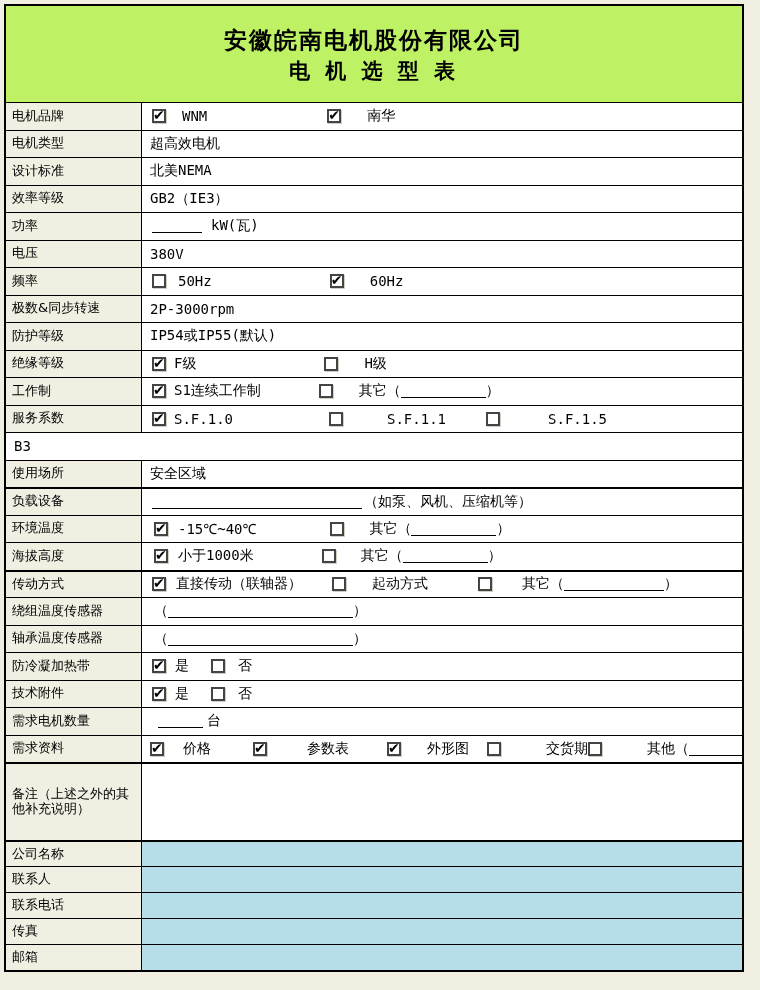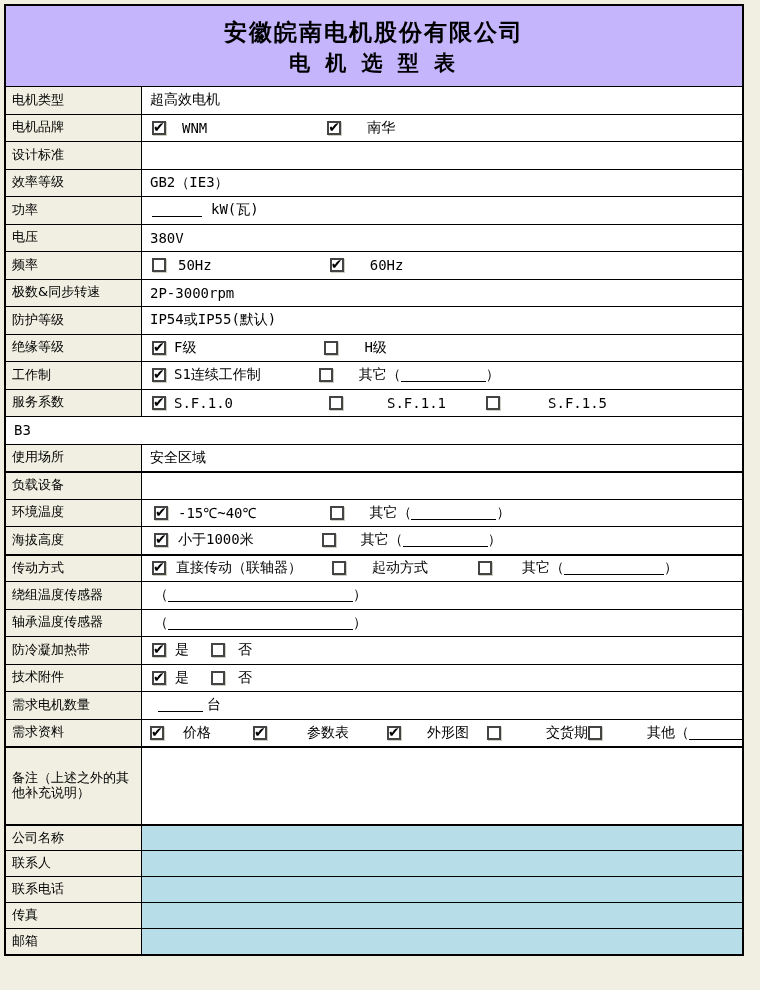--- a/index.html
+++ b/index.html
@@ -1,21 +1,21 @@
 <!DOCTYPE html>
 <html><head>
 <meta charset="utf-8">
 <style>
   * { box-sizing: border-box; }
   html, body { margin: 0; padding: 0; background: #F0EFE2; }
   body { font-family: "DejaVu Sans", sans-serif; color: #000; }
   .page { width: 760px; height: 990px; padding: 4px; background: #F0EFE2; }
   .form-table { width: 740px; border: 2px solid #000; background: #fff; }
   .header-cell {
-    height: 80px; background: #c4b5fd; display: flex; flex-direction: column;
+    height: 96px; background: #bef264; display: flex; flex-direction: column;
     align-items: center; justify-content: center;
   }
   .company-title { font-size: 23px; font-weight: bold; letter-spacing: 2px; line-height: 1.5; }
   .form-title { font-size: 21px; font-weight: bold; letter-spacing: 4px; line-height: 1.3; }
   .row { display: flex; height: 27.5px; border-top: 1px solid #000; }
   .row.thick { border-top: 2px solid #000; }
   .row.tall { height: 78px; }
   .row.blue { height: 26px; }
   .label-cell {
     width: 136px; flex: 0 0 136px; background: #F0EFE2; border-right: 1px solid #000;
@@ -48,36 +48,39 @@
 <body>
 
 <div class="page">
   <div class="form-table">
     <div class="header-cell">
       <div class="company-title">安徽皖南电机股份有限公司</div>
       <div class="form-title">电 机 选 型 表</div>
     </div>
     <div id="rows-container">
         <div class="row">
-          <div class="label-cell">电机类型</div>
-          <div class="value-cell">
-            <span class="seg-text">超高效电机</span>
-          </div>
-        </div>
-        <div class="row">
           <div class="label-cell">电机品牌</div>
           <div class="value-cell">
             <span class="cb on" style="margin-left: 2px;"></span>
             <span class="seg-text" style="margin-left: 16px;">WNM</span>
             <span class="cb on" style="margin-left: 120px;"></span>
             <span class="seg-text" style="margin-left: 26px;">南华</span>
           </div>
         </div>
         <div class="row">
+          <div class="label-cell">电机类型</div>
+          <div class="value-cell">
+            <span class="seg-text">超高效电机</span>
+          </div>
+        </div>
+        <div class="row">
           <div class="label-cell">设计标准</div>
+          <div class="value-cell">
+            <span class="seg-text">北美NEMA</span>
+          </div>
         </div>
         <div class="row">
           <div class="label-cell">效率等级</div>
           <div class="value-cell">
             <span class="seg-text">GB2（IE3）</span>
           </div>
         </div>
         <div class="row">
           <div class="label-cell">功率</div>
           <div class="value-cell">
@@ -149,20 +152,24 @@
           </div>
         </div>
         <div class="row">
           <div class="label-cell">使用场所</div>
           <div class="value-cell">
             <span class="seg-text">安全区域</span>
           </div>
         </div>
         <div class="row thick">
           <div class="label-cell">负载设备</div>
+          <div class="value-cell">
+            <span class="uline" style="width: 210px; margin-left: 2px;"></span>
+            <span class="seg-text" style="margin-left: 2px;">（如泵、风机、压缩机等）</span>
+          </div>
         </div>
         <div class="row">
           <div class="label-cell">环境温度</div>
           <div class="value-cell">
             <span class="cb on" style="margin-left: 4px;"></span>
             <span class="seg-text" style="margin-left: 10px;">-15℃~40℃</span>
             <span class="cb" style="margin-left: 74px;"></span>
             <span class="seg-text" style="margin-left: 25px;">其它（</span>
             <span class="uline" style="width: 85px;"></span>
             <span class="seg-text">）</span>

